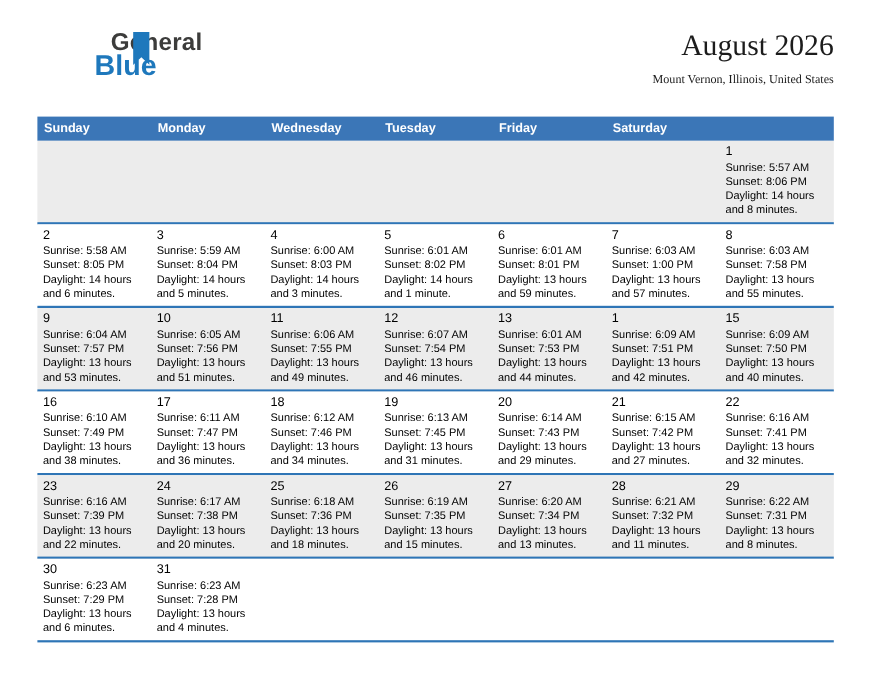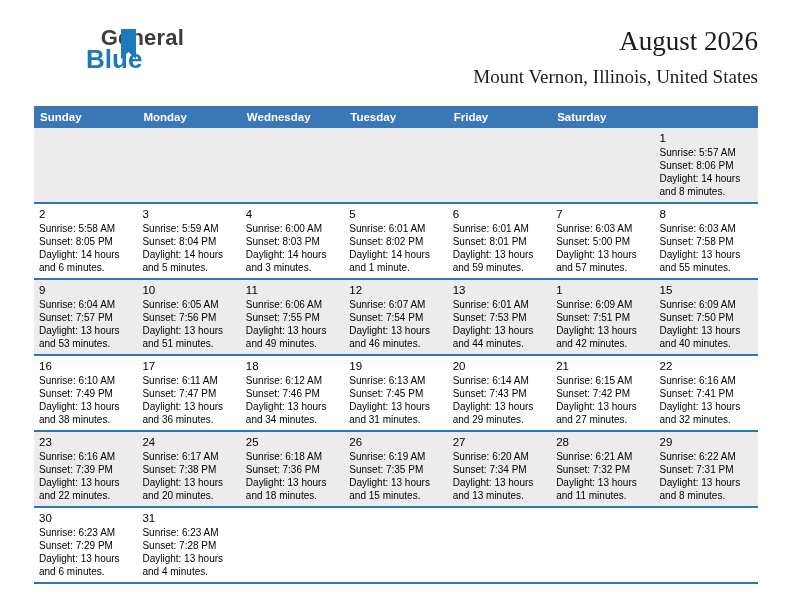--- a/index.html
+++ b/index.html
@@ -11,21 +11,21 @@
   .top {
     display: flex; justify-content: space-between; align-items: flex-start;
     padding: 26px 34px 0 34px; height: 72px;
   }
   .logo { position: relative; width: 150px; height: 58px; }
   .logo-general { font-size: 22px; font-weight: 700; color: #3c3c3b; line-height: 1.05; letter-spacing: 0.2px; text-align: right; }
   .logo-flag { position: absolute; left: 87px; top: 3px; }
   .logo-blue { font-size: 26px; font-weight: 700; color: #1e78bc; line-height: 1.05; margin: -3px 0 0 52px; }
   .titles { text-align: right; font-family: Liberation Serif, serif; }
   .month-title { font-size: 27px; color: #1c1c1c; line-height: 1.15; }
-  .location { font-size: 19px; color: #1c1c1c; margin-top: 9px; }
+  .location { font-size: 11px; color: #1c1c1c; margin-top: 9px; }
   .calendar { margin: 8px 34px 0 34px; }
   .dow-row { display: grid; grid-template-columns: repeat(7, 1fr); background: #3B76B7; font-weight: bold; }
   .dow-cell {
     color: #ffffff; font-size: 11.5px; line-height: 22px; height: 22px;
     padding-left: 6px; overflow: hidden; white-space: nowrap;
   }
   .week-row {
     display: grid; grid-template-columns: repeat(7, 1fr);
     min-height: 73px; border-bottom: 2px solid #2E75B6; background: #ffffff;
   }
@@ -108,21 +108,21 @@
           <div class="day-cell">
             <div class="day-num">6</div>
             <div class="day-line">Sunrise: 6:01 AM</div>
             <div class="day-line">Sunset: 8:01 PM</div>
             <div class="day-line">Daylight: 13 hours</div>
             <div class="day-line">and 59 minutes.</div>
           </div>
           <div class="day-cell">
             <div class="day-num">7</div>
             <div class="day-line">Sunrise: 6:03 AM</div>
-            <div class="day-line">Sunset: 5:00 PM</div>
+            <div class="day-line">Sunset: 1:00 PM</div>
             <div class="day-line">Daylight: 13 hours</div>
             <div class="day-line">and 57 minutes.</div>
           </div>
           <div class="day-cell">
             <div class="day-num">8</div>
             <div class="day-line">Sunrise: 6:03 AM</div>
             <div class="day-line">Sunset: 7:58 PM</div>
             <div class="day-line">Daylight: 13 hours</div>
             <div class="day-line">and 55 minutes.</div>
           </div>

